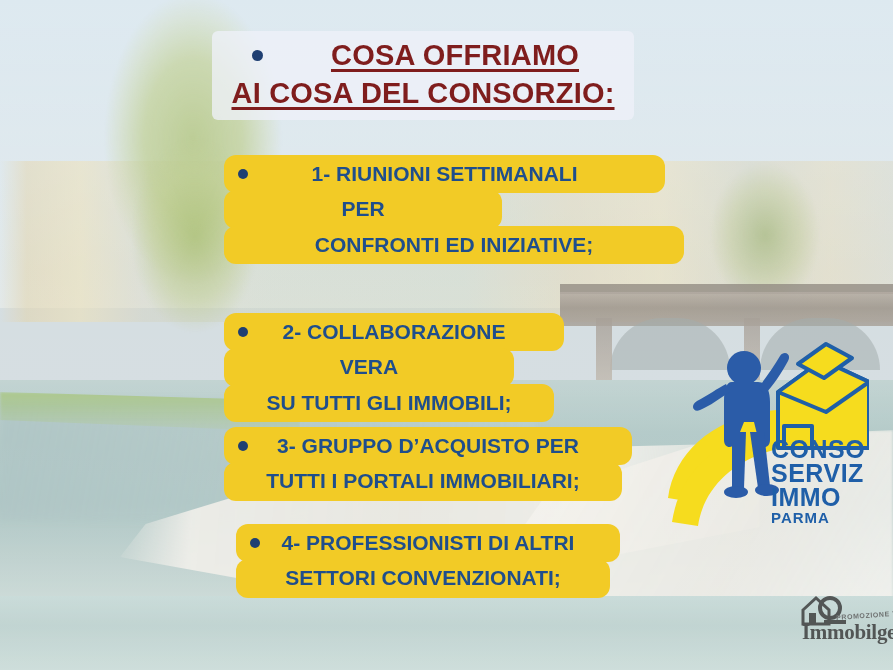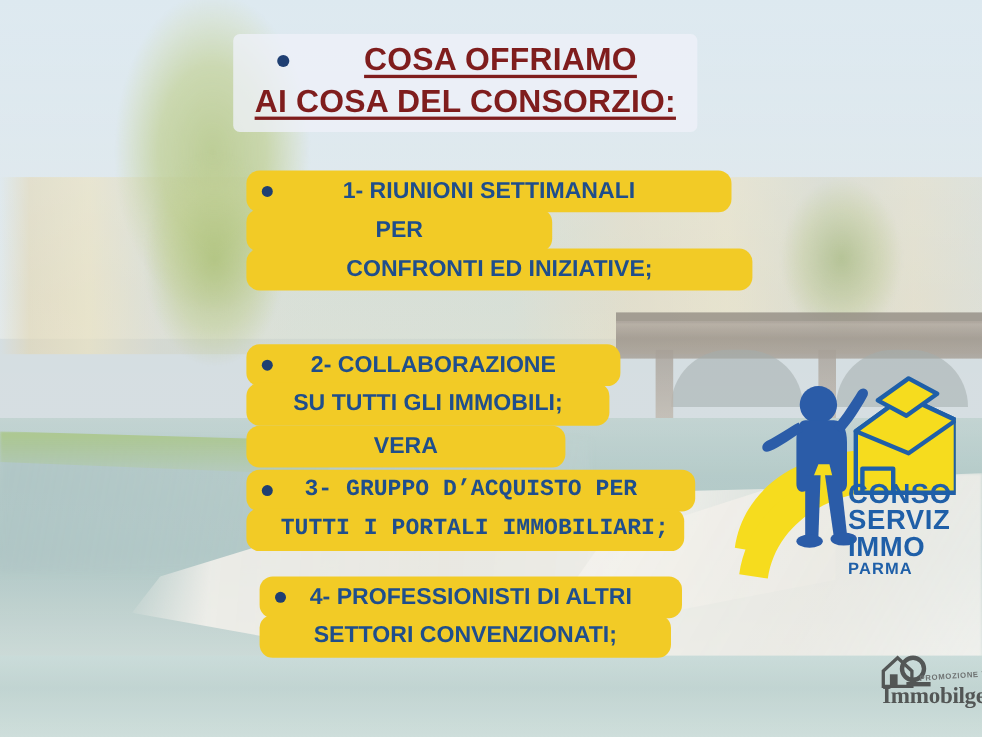--- a/index.html
+++ b/index.html
@@ -182,23 +182,23 @@
   #block1 { left: 224px; top: 155px; }
   #block1 .l1 { width: 441px; }
   #block1 .l2 { width: 278px; }
   #block1 .l3 { width: 460px; }
 
   #block2 { left: 224px; top: 290px; margin-top: 23px; }
   #block2 .l1 { width: 340px; }
   #block2 .l2 { width: 290px; }
   #block2 .l3 { width: 330px; }
 
-  #block3 { left: 224px; top: 427px; font-family: Liberation Mono, monospace; }
+  #block3 { left: 224px; top: 427px; }
   #block3 .l1 { width: 408px; }
-  #block3 .l2 { width: 398px; text-align: right; }
+  #block3 .l2 { width: 398px; }
 
   #block4 { left: 236px; top: 524px; }
   #block4 .l1 { width: 384px; }
   #block4 .l2 { width: 374px; }
 
   
   .logo {
     position: absolute;
     left: 666px; top: 320px;
     width: 203px; height: 220px;
@@ -296,25 +296,25 @@
     <span class="hl-line l3 last">
       <span>CONFRONTI ED INIZIATIVE;</span>
     </span>
   </div>
 
   <div class="hl-block" id="block2">
     <span class="hl-line l1 with-bullet">
       <span class="bl"></span>
       <span>2- COLLABORAZIONE</span>
     </span>
+    <span class="hl-line l2">
+      <span>VERA</span>
+    </span>
     <span class="hl-line l3 last">
       <span>SU TUTTI GLI IMMOBILI;</span>
-    </span>
-    <span class="hl-line l2">
-      <span>VERA</span>
     </span>
   </div>
 
   <div class="hl-block" id="block3">
     <span class="hl-line l1 with-bullet">
       <span class="bl"></span>
       <span>3- GRUPPO D’ACQUISTO PER</span>
     </span>
     <span class="hl-line l2 last">
       <span>TUTTI I PORTALI IMMOBILIARI;</span>

